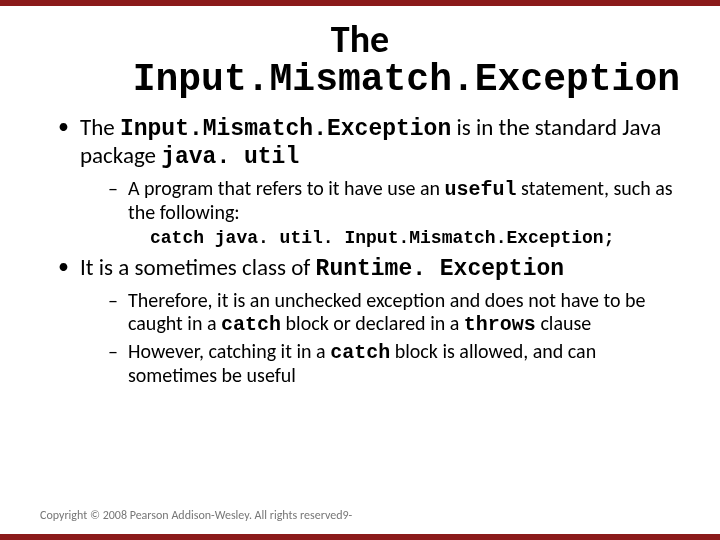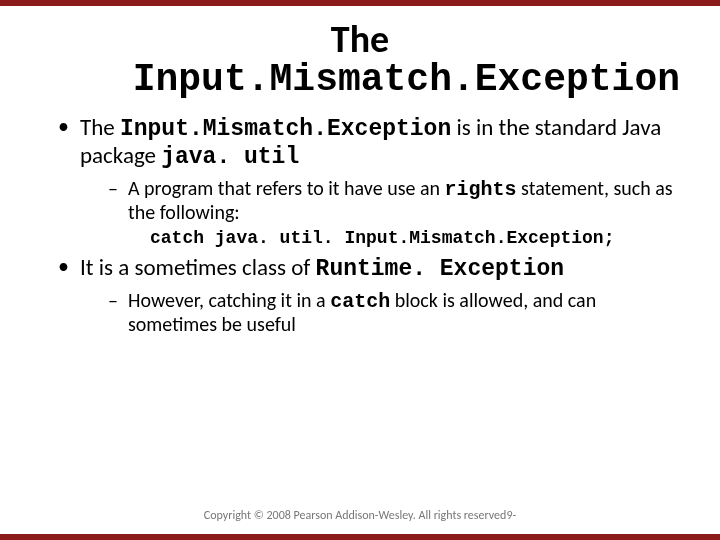--- a/index.html
+++ b/index.html
@@ -83,21 +83,21 @@
     padding-left: 70px;
     margin: 4px 0 6px 0;
     display: block;
   }
   .footer {
     position: absolute;
     bottom: 18px;
     left: 40px;
     right: 40px;
     display: flex;
-    justify-content: center;
+    justify-content: flex-start;
     font-size: 12px;
     color: #777;
   }
 </style>
 </head>
 <body>
 
 <div class="top-bar"></div>
 
 <div class="content">
@@ -105,29 +105,32 @@
   <h1 class="title">
     <span class="line1">The</span>
     <span class="line2 code">Input.Mismatch.Exception</span>
   </h1>
 
   <ul class="level1">
     <li>
       <span>The </span><span class="code">Input.Mismatch.Exception</span><span> is in the standard Java package </span><span class="code">java. util</span>
       <ul class="level2">
         <li>
-          <span>A program that refers to it have use an </span><span class="code">rights</span><span> statement, such as the following:</span>
+          <span>A program that refers to it have use an </span><span class="code">useful</span><span> statement, such as the following:</span>
         </li>
       </ul>
       <span class="code-line">catch java. util. Input.Mismatch.Exception;</span>
     </li>
 
     <li>
       <span>It is a sometimes class of </span><span class="code">Runtime. Exception</span>
       <ul class="level2">
+        <li>
+          <span>Therefore, it is an unchecked exception and does not have to be caught in a </span><span class="code">catch</span><span> block or declared in a </span><span class="code">throws</span><span> clause</span>
+        </li>
         <li>
           <span>However, catching it in a </span><span class="code">catch</span><span> block is allowed, and can sometimes be useful</span>
         </li>
       </ul>
     </li>
   </ul>
 
 </div>
 
 <div class="footer">

